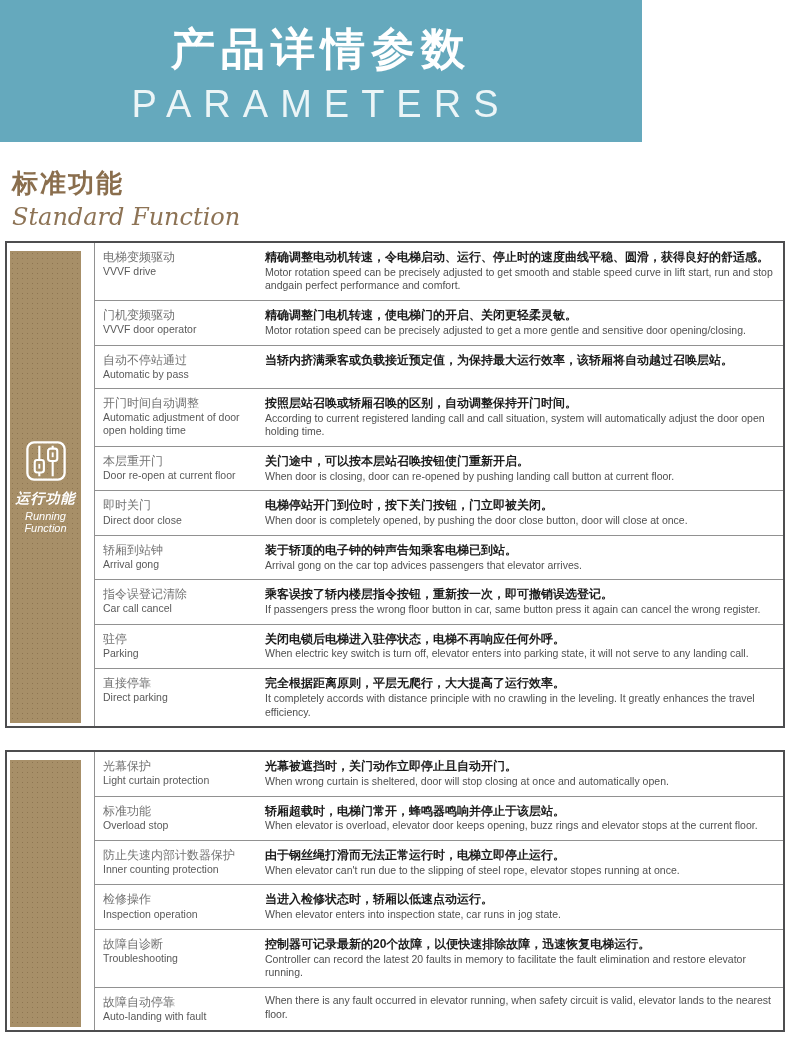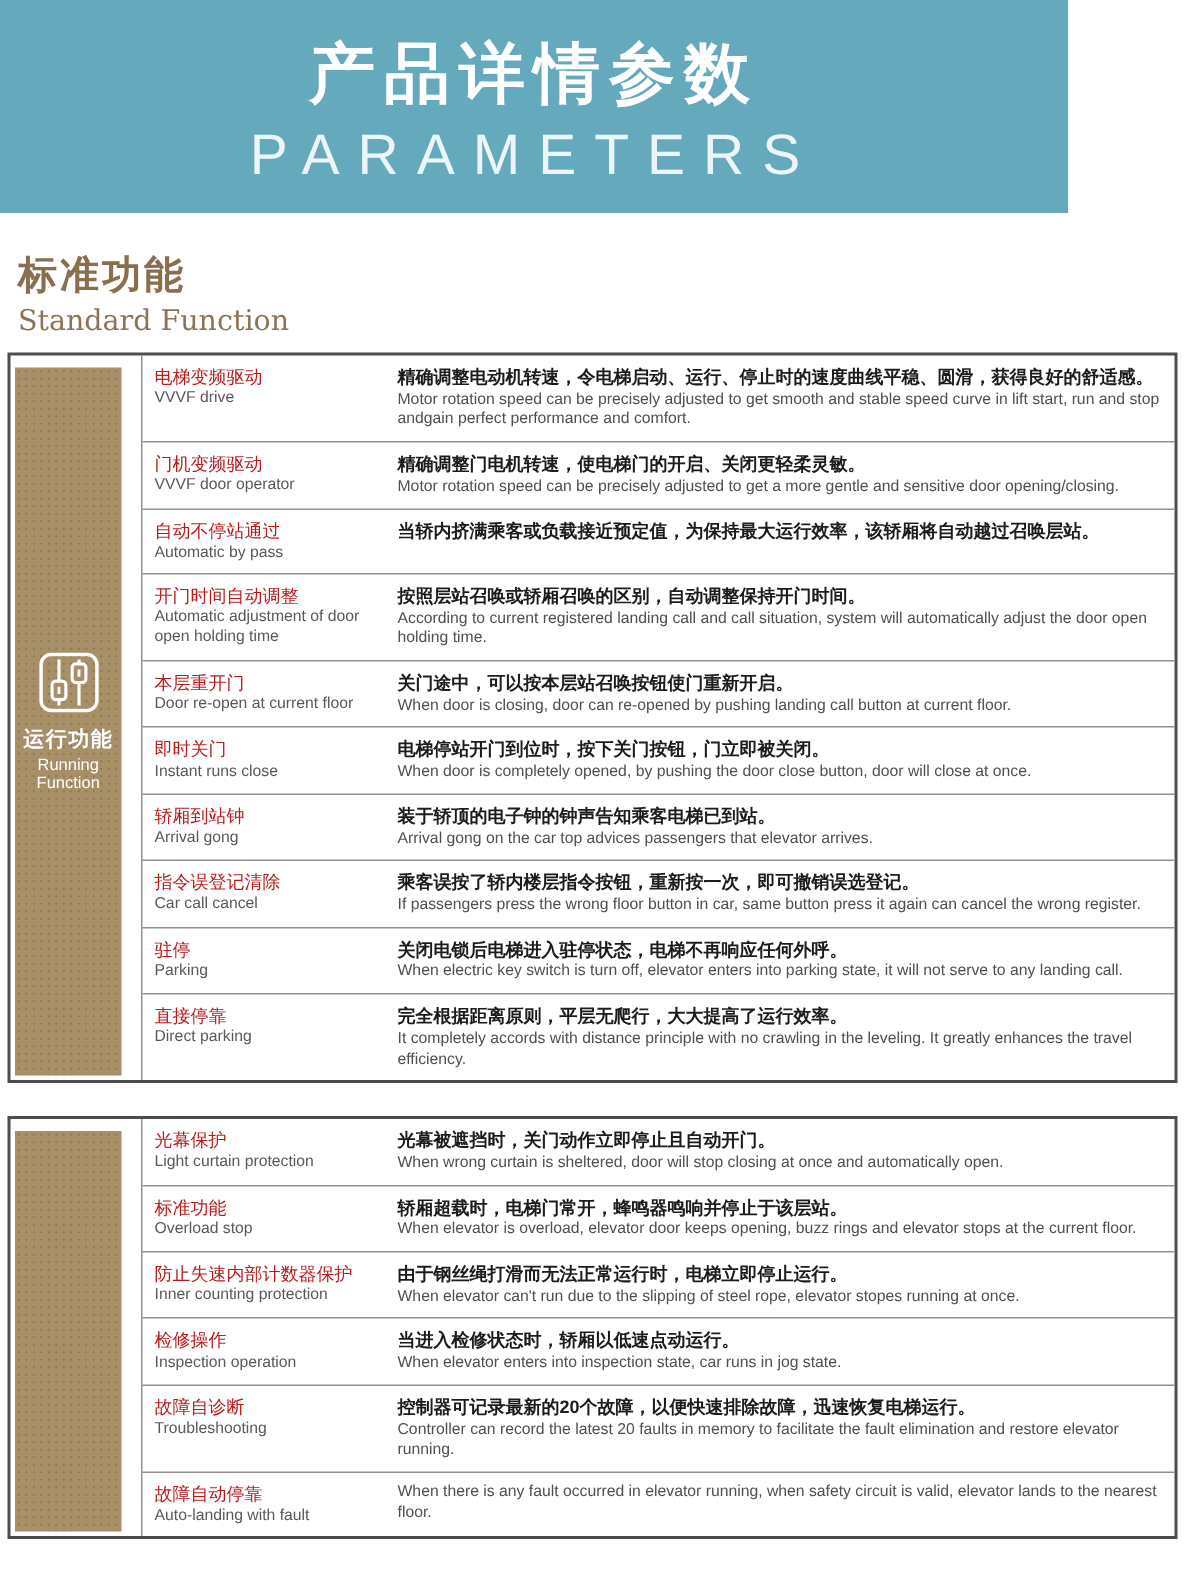--- a/index.html
+++ b/index.html
@@ -4,21 +4,21 @@
 <style>
   * { margin:0; padding:0; box-sizing:border-box; }
   html,body { background:#ffffff; }
   body {
     width:790px;
     font-family:"Liberation Sans", sans-serif;
     color:#333;
   }
   
   .banner {
-    width:712px; height:142px;
+    width:642px; height:142px;
     background:var(--banner-bg,#65a9bd);
     text-align:center;
     overflow:hidden;
   }
   .banner-cn {
     margin-top:20px;
     font-size:44px;
     font-weight:bold;
     letter-spacing:6px;
     color:#ffffff;
@@ -35,37 +35,39 @@
   .section-title { margin:24px 0 10px 12px; }
   .section-title-cn {
     font-family:"DejaVu Serif", serif;
     font-size:26px;
     font-weight:bold;
     color:var(--title-brown,#8a6e4d);
     letter-spacing:2px;
   }
   .section-title-en {
     font-family:"DejaVu Serif", serif;
-    font-size:19px;
+    font-size:24px;
     color:#8d7355;
     margin-top:2px;
+    font-style:italic;
   }
   
   .func-table {
     margin:0 5px 22px 5px;
     border:2px solid var(--table-border,#4d4d4f);
     display:flex;
     align-items:stretch;
   }
   .sidebar {
     width:88px;
     flex:0 0 88px;
     border-right:1px solid var(--row-divider,#919191);
     padding:8px 13px 3px 3px;
     display:flex;
+    font-style:italic;
   }
   .sidebar-inner {
     flex:1;
     background:var(--sidebar-bg,#a78f68);
     background-image:radial-gradient(rgba(92,70,38,0.35) 0.8px, transparent 0.9px);
     background-size:5px 5px;
     display:flex;
     flex-direction:column;
     align-items:center;
     justify-content:center;
@@ -84,21 +86,21 @@
   .row:last-child { border-bottom:none; }
   .name-cell {
     width:168px;
     flex:0 0 168px;
     padding:2px 6px 2px 8px;
   }
   .desc-cell {
     flex:1;
     padding:2px 10px 2px 2px;
   }
-  .name-cn { font-size:12px; color:#b91c1c; line-height:1.35; }
+  .name-cn { font-size:12px; color:#737373; line-height:1.35; }
   .name-en { font-size:10.5px; color:#595959; line-height:1.25; }
   .desc-cn { font-size:12px; font-weight:bold; color:#1c1c1c; line-height:1.4; }
   .desc-en { font-size:10.5px; color:#4f4f4f; line-height:1.3; }
 </style>
 </head>
 <body>
 
 <div class="banner">
   <div class="banner-cn">产品详情参数</div>
   <div class="banner-en">PARAMETERS</div>
@@ -176,21 +178,21 @@
     </div>
     <div class="desc-cell">
       <div class="desc-cn">关门途中，可以按本层站召唤按钮使门重新开启。</div>
       <div class="desc-en">When door is closing, door can re-opened by pushing landing call button at current floor.</div>
     </div>
   </div>
 
   <div class="row">
     <div class="name-cell">
       <div class="name-cn">即时关门</div>
-      <div class="name-en">Instant runs close</div>
+      <div class="name-en">Direct door close</div>
     </div>
     <div class="desc-cell">
       <div class="desc-cn">电梯停站开门到位时，按下关门按钮，门立即被关闭。</div>
       <div class="desc-en">When door is completely opened, by pushing the door close button, door will close at once.</div>
     </div>
   </div>
 
   <div class="row">
     <div class="name-cell">
       <div class="name-cn">轿厢到站钟</div>

